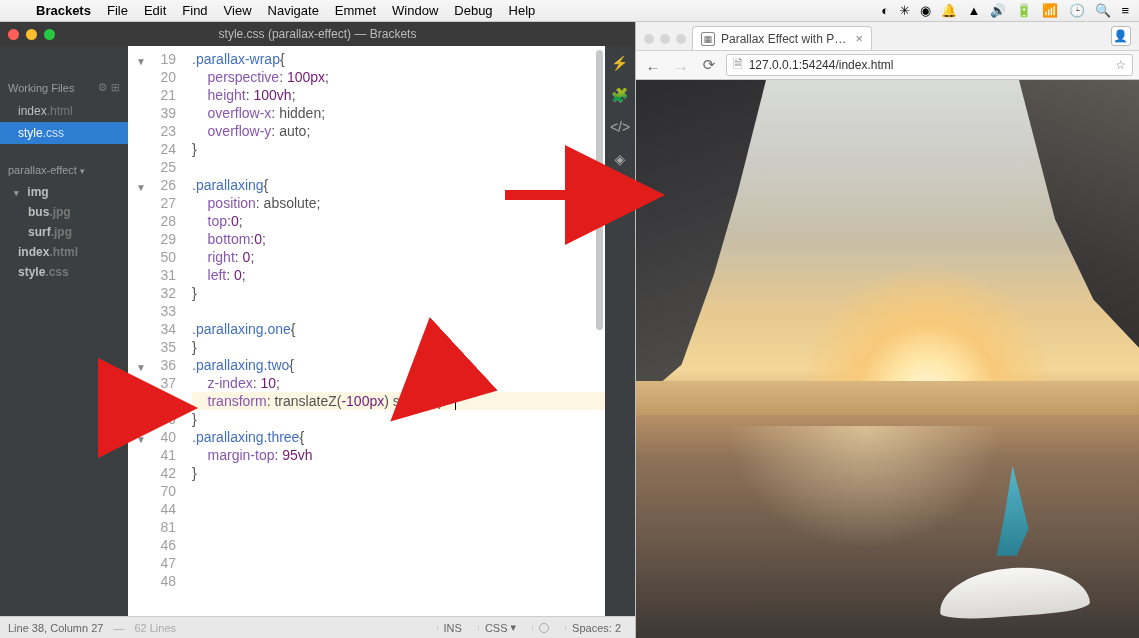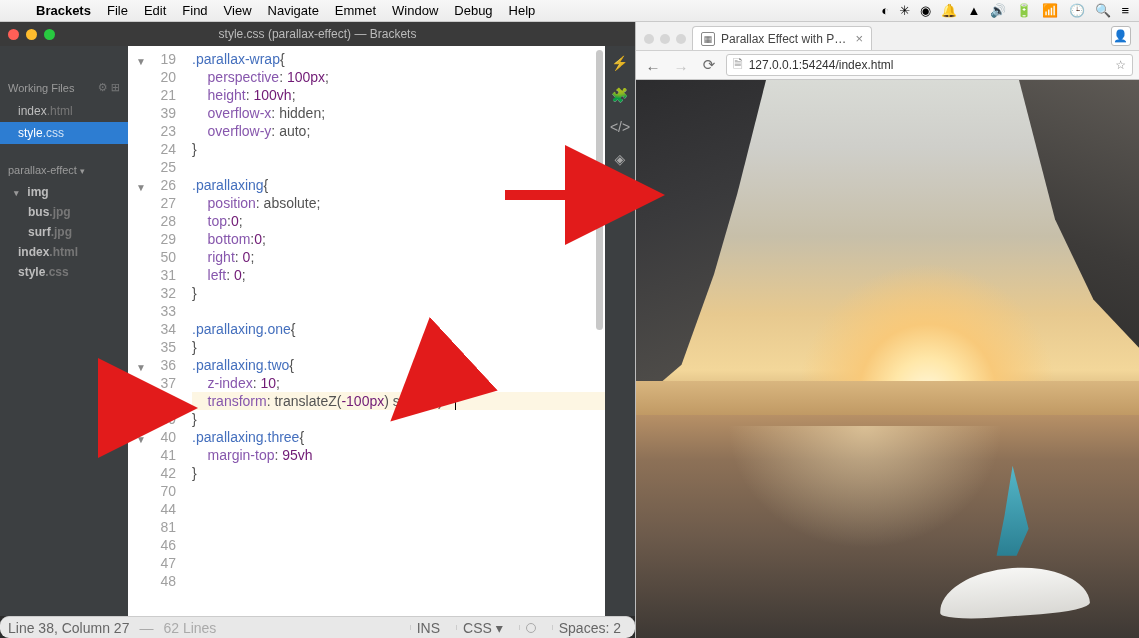--- a/index.html
+++ b/index.html
@@ -51,21 +51,21 @@
   .brace { color:#535353; }
   .cursor { display:inline-block; width:1px; height:15px; background:#000; vertical-align:middle; margin-left:1px; }
 
   .editor-scroll { position:absolute; right:0; top:0; bottom:0; width:11px; background:transparent; }
   .editor-scroll .thumb { position:absolute; left:2px; right:2px; top:4px; height:280px; background:#c8c8c8; border-radius:4px; }
 
   .right-rail { width:30px; background:#3c3f41; display:flex; flex-direction:column; align-items:center; padding-top:6px; gap:10px; color:#bbb; font-size:14px;}
   .right-rail .rail-btn { width:22px; height:22px; display:flex; align-items:center; justify-content:center; cursor:default; opacity:.85; }
   .right-rail .rail-btn.active { color:#ffb400; }
 
-  .statusbar { height:22px; background:#e8e8e8; border-top:1px solid #ccc; display:flex; align-items:center; font-size:14px; color:#666; padding:8px 8px; gap:10px;border-radius:9px; }
+  .statusbar { height:22px; background:#e8e8e8; border-top:1px solid #ccc; display:flex; align-items:center; font-size:11px; color:#666; padding:8px 8px; gap:10px; }
   .statusbar .spacer{flex:1;}
   .statusbar .seg { padding:0 6px; border-left:1px solid #ccc; height:100%; display:flex; align-items:center;}
   .statusbar .seg:first-of-type{border-left:none;}
   .circle-ind { width:10px; height:10px; border:1px solid #aaa; border-radius:50%; display:inline-block; }
 
   
   .chrome { flex:1; height:100%; background:#fff; display:flex; flex-direction:column; border-left:1px solid #bdbdbd; position:relative; }
   .chrome-top { background:#f1f1f1; }
   .chrome-tabs { height:28px; display:flex; align-items:flex-end; padding:0 6px; position:relative; }
   .chrome-tabs .win-dots { display:flex; gap:6px; padding:0 6px 6px 2px;}

